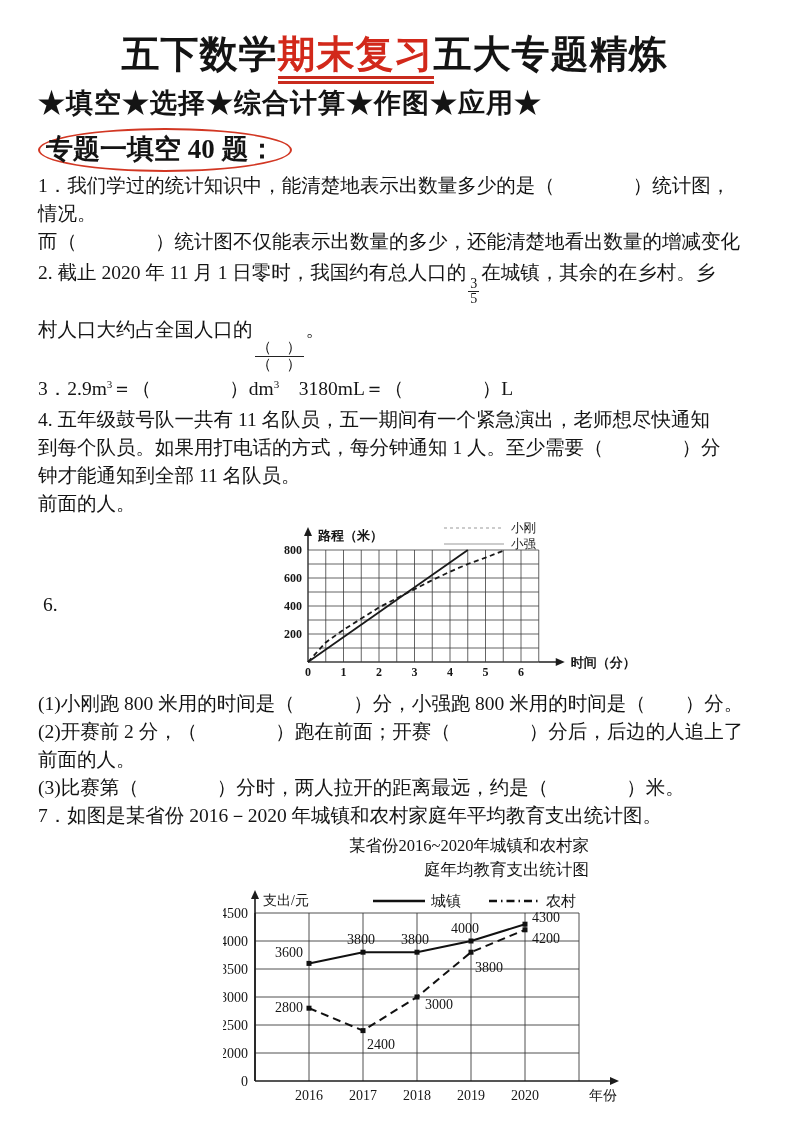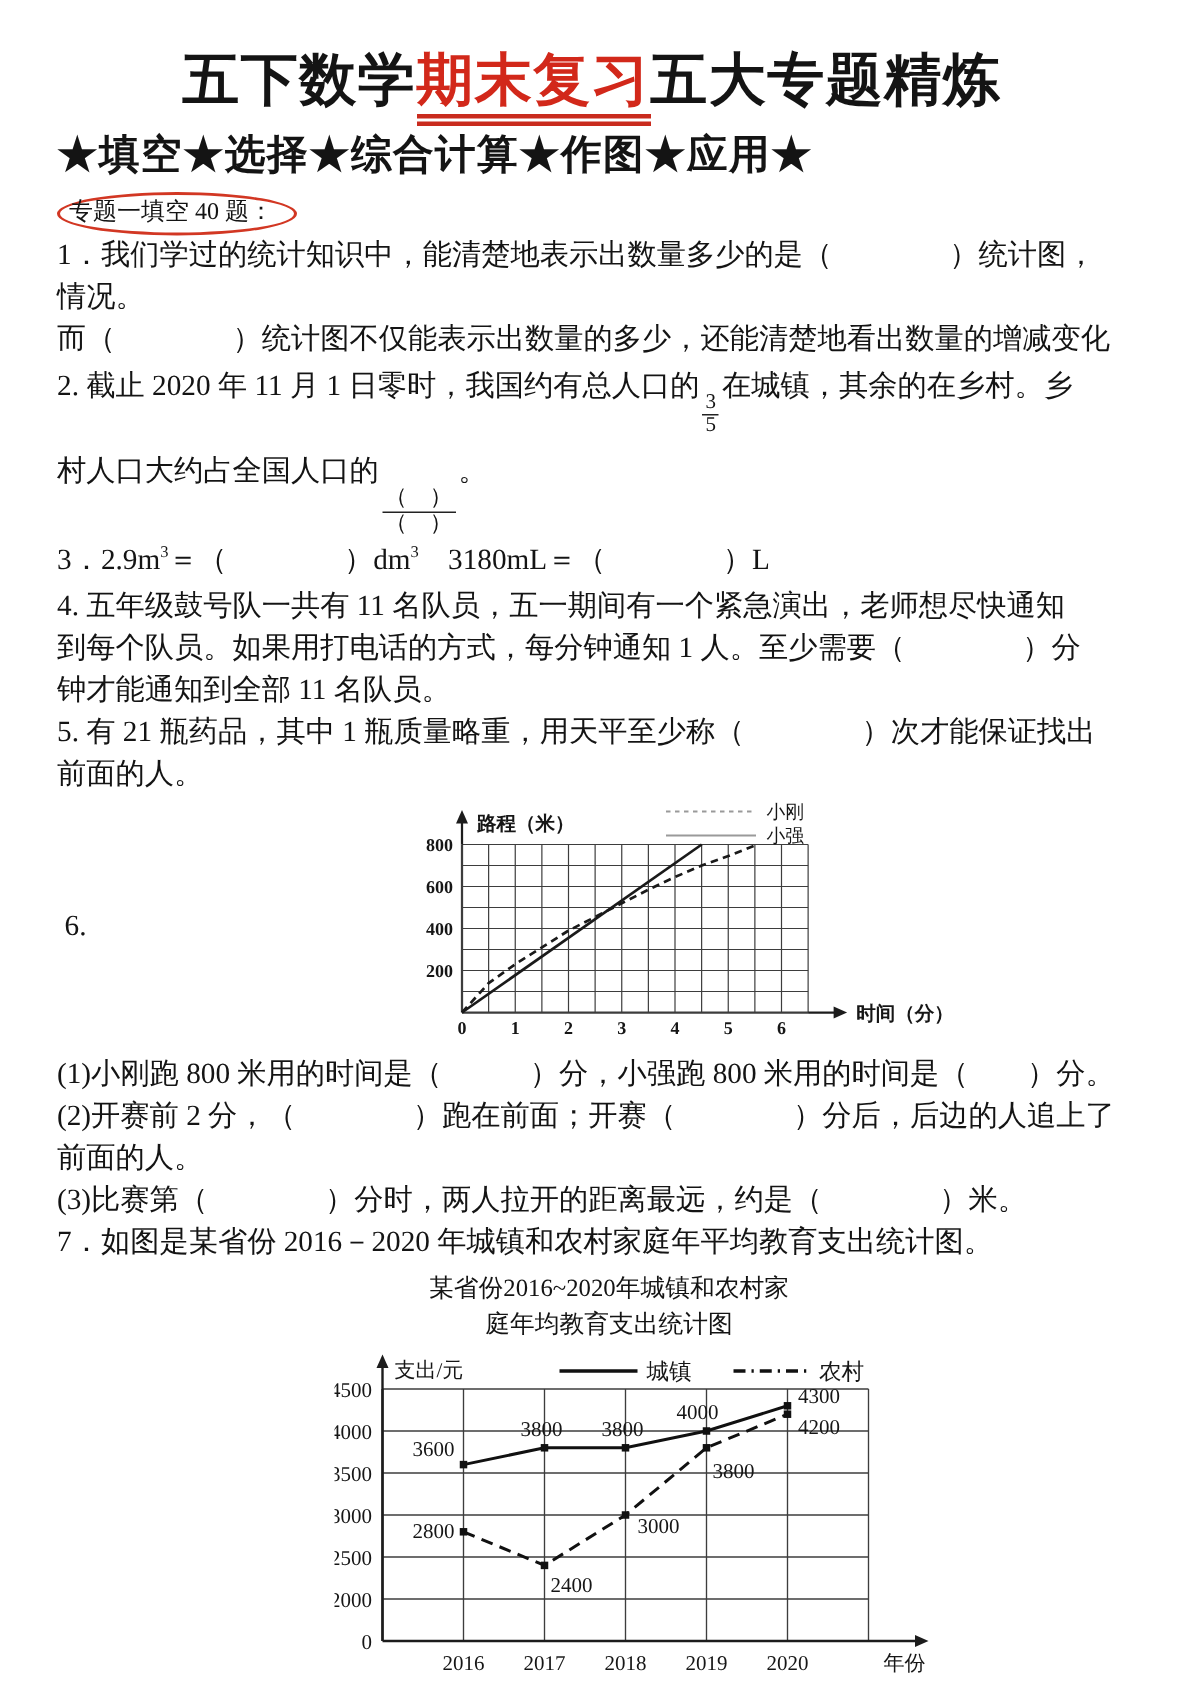--- a/index.html
+++ b/index.html
@@ -5,39 +5,39 @@
   *{margin:0;padding:0;box-sizing:border-box}
   html,body{background:#ffffff}
   body{width:793px;height:1122px;overflow:hidden;
        font-family:"Liberation Serif","DejaVu Serif",serif;color:#141414}
   .page{width:793px;height:1122px;padding:32px 42px 0 38px;position:relative;background:#fff}
 
   .title{text-align:center;font-size:38px;font-weight:bold;letter-spacing:1px;line-height:1.2;white-space:nowrap}
   .title .hl{color:#d2281a;border-bottom:8px double #c92b1e;padding-bottom:1px}
   .subtitle{text-align:left;font-size:27px;font-weight:bold;margin-top:7px;letter-spacing:1px}
   .section{margin-top:7px}
-  .circled{display:inline-block;font-size:16px;font-weight:normal;
+  .circled{display:inline-block;font-size:27px;font-weight:bold;
            border:2px solid #d23723;border-radius:50%;padding:1px 14px 3px 6px}
 
   .q{font-size:19.5px;line-height:28px}
   .line{display:block}
   .tall{line-height:34px}
   .taller{line-height:46px}
   sup{font-size:11px;line-height:0}
 
   .frac{display:inline-flex;flex-direction:column;align-items:center;vertical-align:-9px;
         line-height:1.05;font-size:14px;margin:0 2px;font-weight:normal}
   .frac .den{border-top:1.4px solid #222;padding:0 2px}
   .frac.blank{font-size:15px;vertical-align:-16px}
 
   .chart1-wrap{position:relative;margin:4px 0 2px 238px;height:166px}
   .q6-label{position:absolute;left:-233px;top:72px;font-size:19.5px}
 
   .chart2-wrap{margin:4px 0 0 185px}
-  .chart2-title{width:430px;text-align:center;font-size:16.5px;line-height:1.4;padding-right:64px}
+  .chart2-title{width:430px;text-align:right;font-size:16.5px;line-height:1.4;padding-right:64px}
   svg text{font-family:"Liberation Serif","DejaVu Serif",serif}
 </style>
 </head>
 <body>
 
 <div class="page">
 
   <h1 class="title"><span>五下数学</span><span class="hl">期末复习</span><span>五大专题精炼</span></h1>
 
   <div class="subtitle">★填空★选择★综合计算★作图★应用★</div>
@@ -67,21 +67,20 @@
     <span class="line tall"><span>3．2.9m</span><sup>3</sup><span>＝（　　　　）dm</span><sup>3</sup><span>　3180mL＝（　　　　）L</span></span>
   </p>
 
   <p class="q">
     <span class="line">4. 五年级鼓号队一共有 11 名队员，五一期间有一个紧急演出，老师想尽快通知</span>
     <span class="line">到每个队员。如果用打电话的方式，每分钟通知 1 人。至少需要（　　　　）分</span>
     <span class="line">钟才能通知到全部 11 名队员。</span>
   </p>
 
   <p class="q">
-    <span class="line">5. 有 21 瓶药品，其中 1 瓶质量略重，用天平至少称（　　　　）次才能保证找出</span>
     <span class="line">前面的人。</span>
   </p>
 
   <div class="chart1-wrap">
     <span class="q6-label">6.</span>
     <svg width="400" height="164" viewBox="0 0 400 164">
         <line x1="32" y1="140" x2="32" y2="27.999999999999986" stroke="#3d3d3d" stroke-width="1.5"></line>
         <line x1="49.75" y1="140" x2="49.75" y2="27.999999999999986" stroke="#3d3d3d" stroke-width="0.8"></line>
         <line x1="67.5" y1="140" x2="67.5" y2="27.999999999999986" stroke="#3d3d3d" stroke-width="0.8"></line>
         <line x1="85.25" y1="140" x2="85.25" y2="27.999999999999986" stroke="#3d3d3d" stroke-width="0.8"></line>

